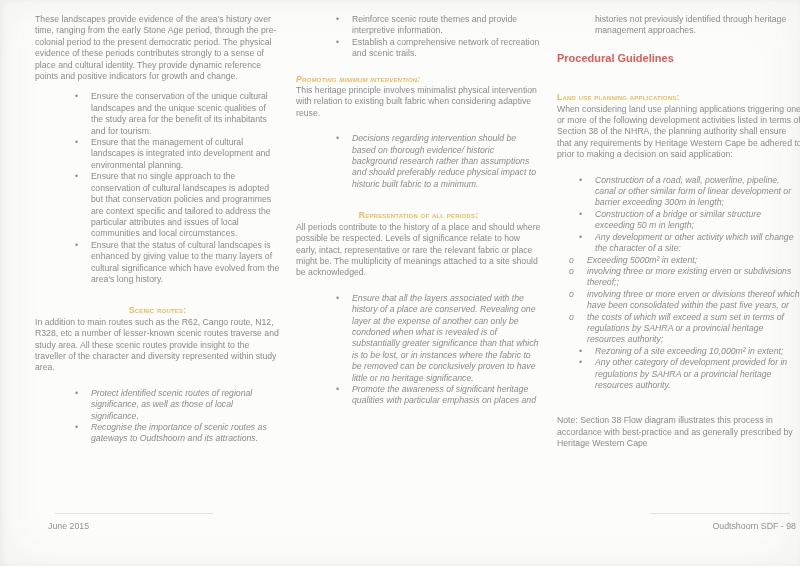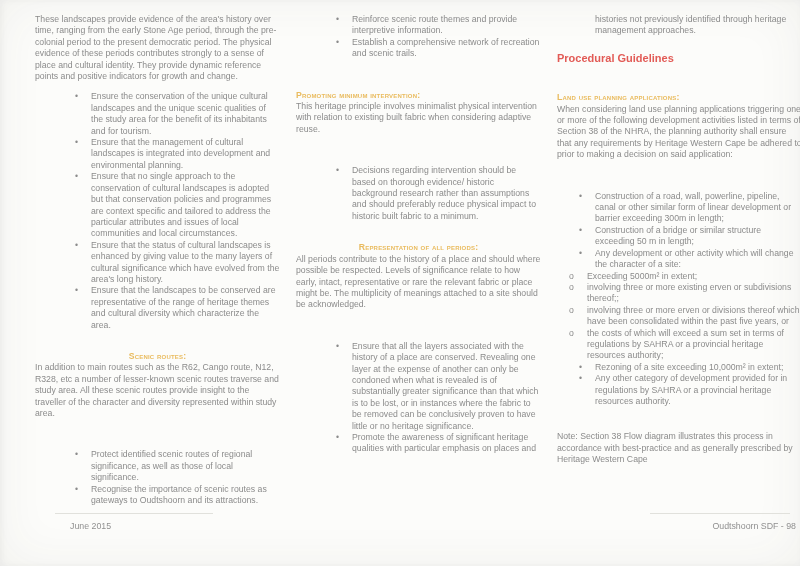--- a/index.html
+++ b/index.html
@@ -24,50 +24,49 @@
   .col3 .bullet.l2 { padding-left:30px; }
   .col3 .bullet.l2::before { content:"o"; left:12px; }
   .subhead {
     font-variant:small-caps;
     font-weight:bold;
     letter-spacing:0.2px;
     color:#e9bb5e;
     margin:0;
   }
   .gap-lg { margin-top:20px;text-align:center; }
-  .gap-md { margin-top:30px; }
+  .gap-md { margin-top:14px;font-style:italic; }
   .red-heading {
     color:#e25b56;
     font-size:11px; font-weight:bold;
     margin:16px 0 28px 0;
   }
   .continuation { padding-left:38px; margin:0 0 9px 0; }
   .hl { background:#f7e9a6; }
   .note { margin-top:24px; }
   .footer-item { position:absolute; font-size:8.8px; color:#909090; }
   .footer-rule { position:absolute; height:1px; background:#e1e1dc; }
   .fr-left  { left:55px;  width:158px; top:513px; }
   .fr-right { right:10px; width:140px; top:513px; }
-  .footer-left  { left:70px; top:521px; }
+  .footer-left  { left:48px; top:521px; }
   .footer-right { right:4px; top:521px; }
 </style>
 </head>
 <body>
 
 <div class="page">
   <div class="cols">
 
     <div class="col col1">
       <p class="para">These landscapes provide evidence of the area's history over time, ranging from the early Stone Age period, through the pre-colonial period to the present democratic period. The physical evidence of these periods contributes strongly to a sense of place and cultural identity. They provide dynamic reference points and positive indicators for growth and change.</p>
       <div class="bullets">
         <div class="bullet">Ensure the conservation of the unique cultural landscapes and the unique scenic qualities of the study area for the benefit of its inhabitants and for tourism.</div>
         <div class="bullet">Ensure that the management of cultural landscapes is integrated into development and environmental planning.</div>
         <div class="bullet">Ensure that no single approach to the conservation of cultural landscapes is adopted but that conservation policies and programmes are context specific and tailored to address the particular attributes and issues of local communities and local circumstances.</div>
         <div class="bullet">Ensure that the status of cultural landscapes is enhanced by giving value to the many layers of cultural significance which have evolved from the area's long history.</div>
-        <div class="bullet">Ensure that the landscapes to be conserved are representative of the range of heritage themes and cultural diversity which characterize the area.</div>
       </div>
       <p class="subhead gap-lg">Scenic routes:</p>
       <p class="para">In addition to main routes such as the R62, Cango route, N12, R328, etc a number of lesser-known scenic routes traverse and study area. All these scenic routes provide insight to the traveller of the character and diversity represented within study area.</p>
       <div class="bullets gap-md">
         <div class="bullet">Protect identified scenic routes of regional significance, as well as those of local significance.</div>
         <div class="bullet">Recognise the importance of scenic routes as gateways to Oudtshoorn and its attractions.</div>
       </div>
     </div>
 
     <div class="col col2">

